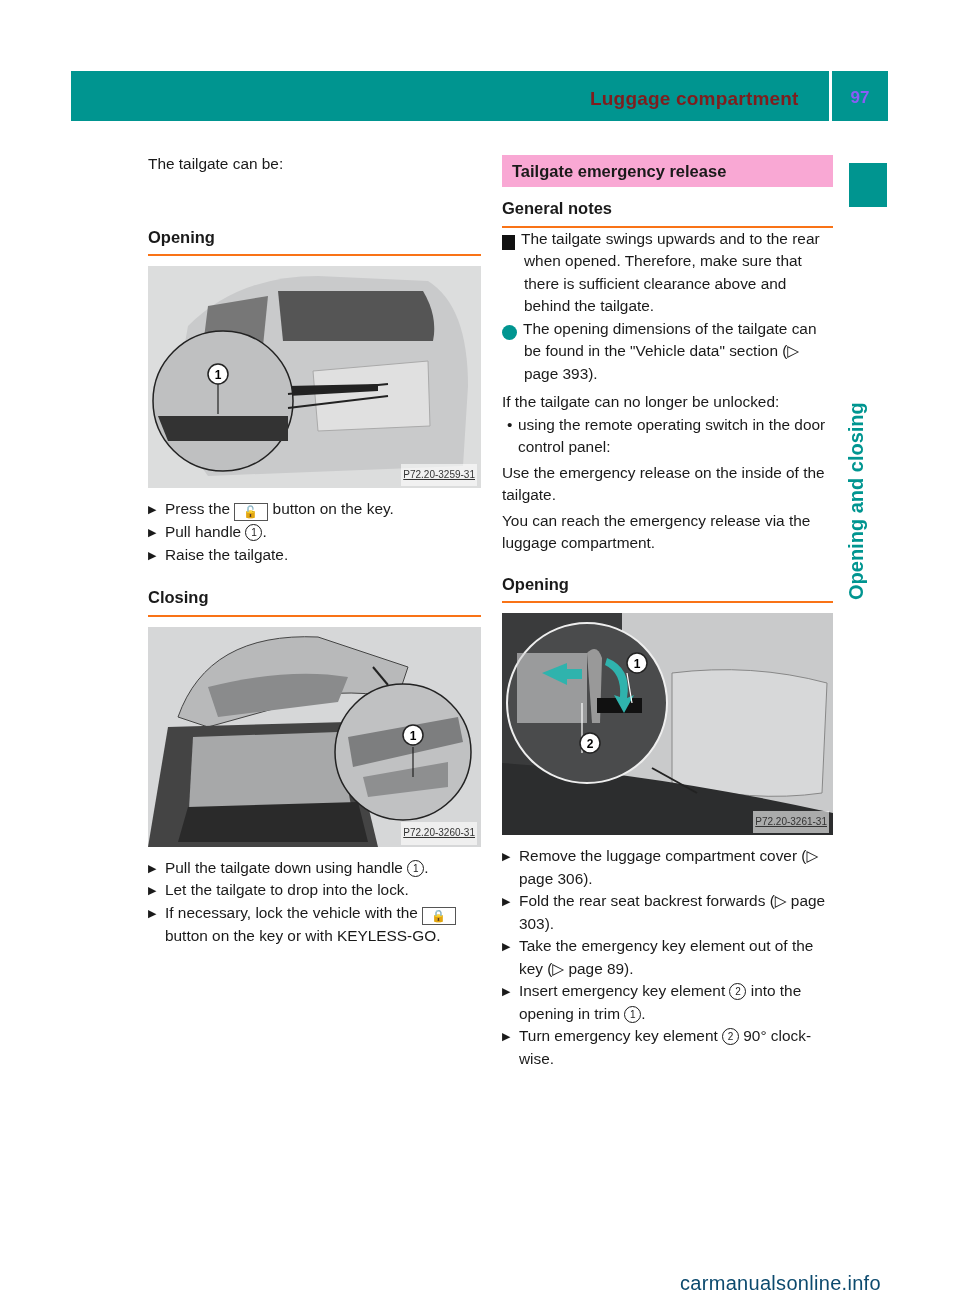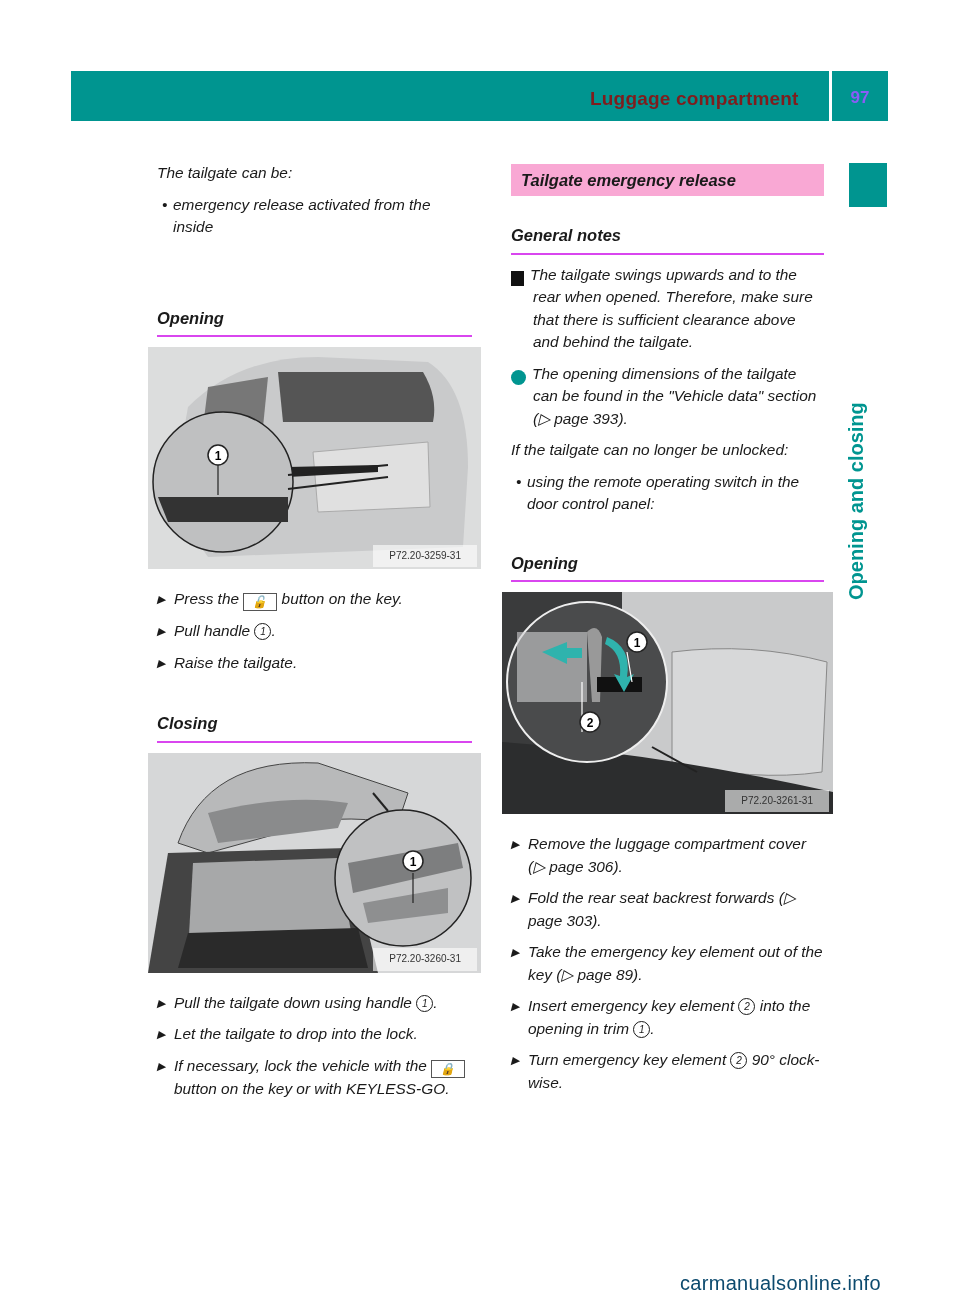--- a/index.html
+++ b/index.html
@@ -7,50 +7,49 @@
          font-family:"Liberation Sans", sans-serif; color:#1a1a1a; }
   .header-bar { position:absolute; left:71px; top:71px; width:758px; height:50px; background:#009590; }
   .header-title { position:absolute; left:590px; top:88px; color:#7f1d1d; font-weight:bold; font-size:19px; letter-spacing:0.2px; }
   .header-sep { position:absolute; left:829px; top:71px; width:3px; height:50px; background:#fff; }
   .page-num-box { position:absolute; left:832px; top:71px; width:56px; height:50px; background:#009590; }
   .page-num { position:absolute; left:832px; top:88px; width:56px; text-align:center; color:#8b5cf6; font-weight:bold; font-size:17px; }
   .side-tab { position:absolute; left:849px; top:163px; width:38px; height:44px; background:#009590; }
   .side-label { position:absolute; left:845px; top:600px; transform-origin:left top; transform:rotate(-90deg);
                 color:#009590; font-weight:bold; font-size:20px; white-space:nowrap; }
   .col { position:absolute; font-size:15.4px; line-height:22.5px; }
-  .col p { margin:9px;font-style:italic; }
+  .col p { margin:0; }
   .bullet { position:relative; padding-left:16px; margin:3px 0 0 0; }
   .bullet::before { content:"•"; position:absolute; left:5px; top:0; }
   .step { position:relative; padding-left:17px; margin:3px 0 0 0; }
   .step .arrow { position:absolute; left:0; top:0; font-size:11px; }
   .section-head { background:#f9a8d4; font-weight:bold; font-size:16.5px; padding:5px 10px; margin:0; height:22px; line-height:22px; }
-  .sub-head { font-weight:bold; font-size:16.5px; padding-bottom:6px; border-bottom:2px solid #d946ef; margin:0; }
+  .sub-head { font-weight:bold; font-size:16.5px; padding-bottom:6px; border-bottom:2px solid #f97316; margin:0; }
   .figure { background:#d9dadb; position:relative; overflow:hidden; }
-  .fig-code { position:absolute; right:4px; bottom:2px; font-size:10px; color:#333; background:rgba(255,255,255,0.6); padding:0 16px; }
+  .fig-code { position:absolute; right:4px; bottom:2px; font-size:10px; color:#333; background:rgba(255,255,255,0.6); padding:0 2px;text-decoration:underline; }
   .circ { display:inline-block; width:15px; height:15px; border:1.3px solid #1a1a1a; border-radius:50%; font-size:10px; line-height:15px; text-align:center; vertical-align:1px; }
   .keybtn { display:inline-block; width:32px; height:16px; border:1px solid #555; vertical-align:-2px; text-align:center; font-size:12px; line-height:16px; }
   .warn-icon { display:inline-block; width:13px; height:15px; background:#111; color:#fff; font-weight:bold; font-size:12px; line-height:15px; text-align:center; margin-right:6px; vertical-align:-2px; }
   .info-icon { display:inline-block; width:15px; height:15px; border-radius:50%; background:#009590; color:#fff; font-weight:bold; font-size:11px; line-height:15px; text-align:center; margin-right:6px; vertical-align:-2px; font-family:"DejaVu Serif", serif; }
   .note { padding-left:22px; text-indent:-22px; margin:8px 0 0 0; }
   .watermark { position:absolute; left:680px; top:1272px; font-size:20px; color:#0c4a6e; letter-spacing:0.3px; }
 </style>
 </head>
 <body>
 
 <div class="header-bar"></div>
 <div class="header-title">Luggage compartment</div>
 <div class="header-sep"></div>
 <div class="page-num-box"></div>
 <div class="page-num">97</div>
 <div class="side-tab"></div>
 <div class="side-label">Opening and closing</div>
 
 <div class="col" style="left:148px; top:153px; width:333px;">
   <p>The tailgate can be:</p>
-  <p class="bullet">emergency release activated from the inside</p>
 
   <div style="height:40px;"></div>
   <div style="height:10px;"></div>
   <p class="sub-head">Opening</p>
 
   <div class="figure" style="margin-top:10px; height:222px;">
     <svg width="333" height="222" viewBox="0 0 333 222">
       <rect width="333" height="222" fill="#dcdddd"></rect>
       <path d="M40 60 Q90 10 170 10 L280 15 Q320 40 320 120 L315 200 L60 210 Q20 160 40 60Z" fill="#c9cacb"></path>
       <path d="M130 25 L275 25 Q290 50 285 75 L135 75Z" fill="#555"></path>
@@ -104,20 +103,22 @@
 <div class="col" style="left:502px; top:155px; width:331px;">
   <p class="section-head">Tailgate emergency release</p>
   <div style="height:10px;"></div>
   <p class="sub-head">General notes</p>
 
   <p class="note"><span class="warn-icon">!</span><span>The tailgate swings upwards and to the rear when opened. Therefore, make sure that there is sufficient clearance above and behind the tailgate.</span></p>
   <p class="note"><span class="info-icon">i</span><span>The opening dimensions of the tailgate can be found in the "Vehicle data" section (▷ page 393).</span></p>
 
   <p style="margin-top:6px;">If the tailgate can no longer be unlocked:</p>
   <p class="bullet">using the remote operating switch in the door control panel:</p>
+  <p style="margin-top:3px;">Use the emergency release on the inside of the tailgate.</p>
+  <p style="margin-top:3px;">You can reach the emergency release via the luggage compartment.</p>
 
   <div style="height:18px;"></div>
   <p class="sub-head">Opening</p>
 
   <div class="figure" style="margin-top:10px; height:222px;">
     <svg width="331" height="222" viewBox="0 0 331 222">
       <rect width="331" height="222" fill="#3a3b3c"></rect>
       <path d="M120 0 L331 0 L331 222 L120 222Z" fill="#c9cacb"></path>
       <path d="M170 60 Q250 50 325 70 L320 180 Q250 190 170 170Z" fill="#d7d8d9" stroke="#888"></path>
       <path d="M0 150 Q150 160 331 200 L331 222 L0 222Z" fill="#2c2d2e"></path>

